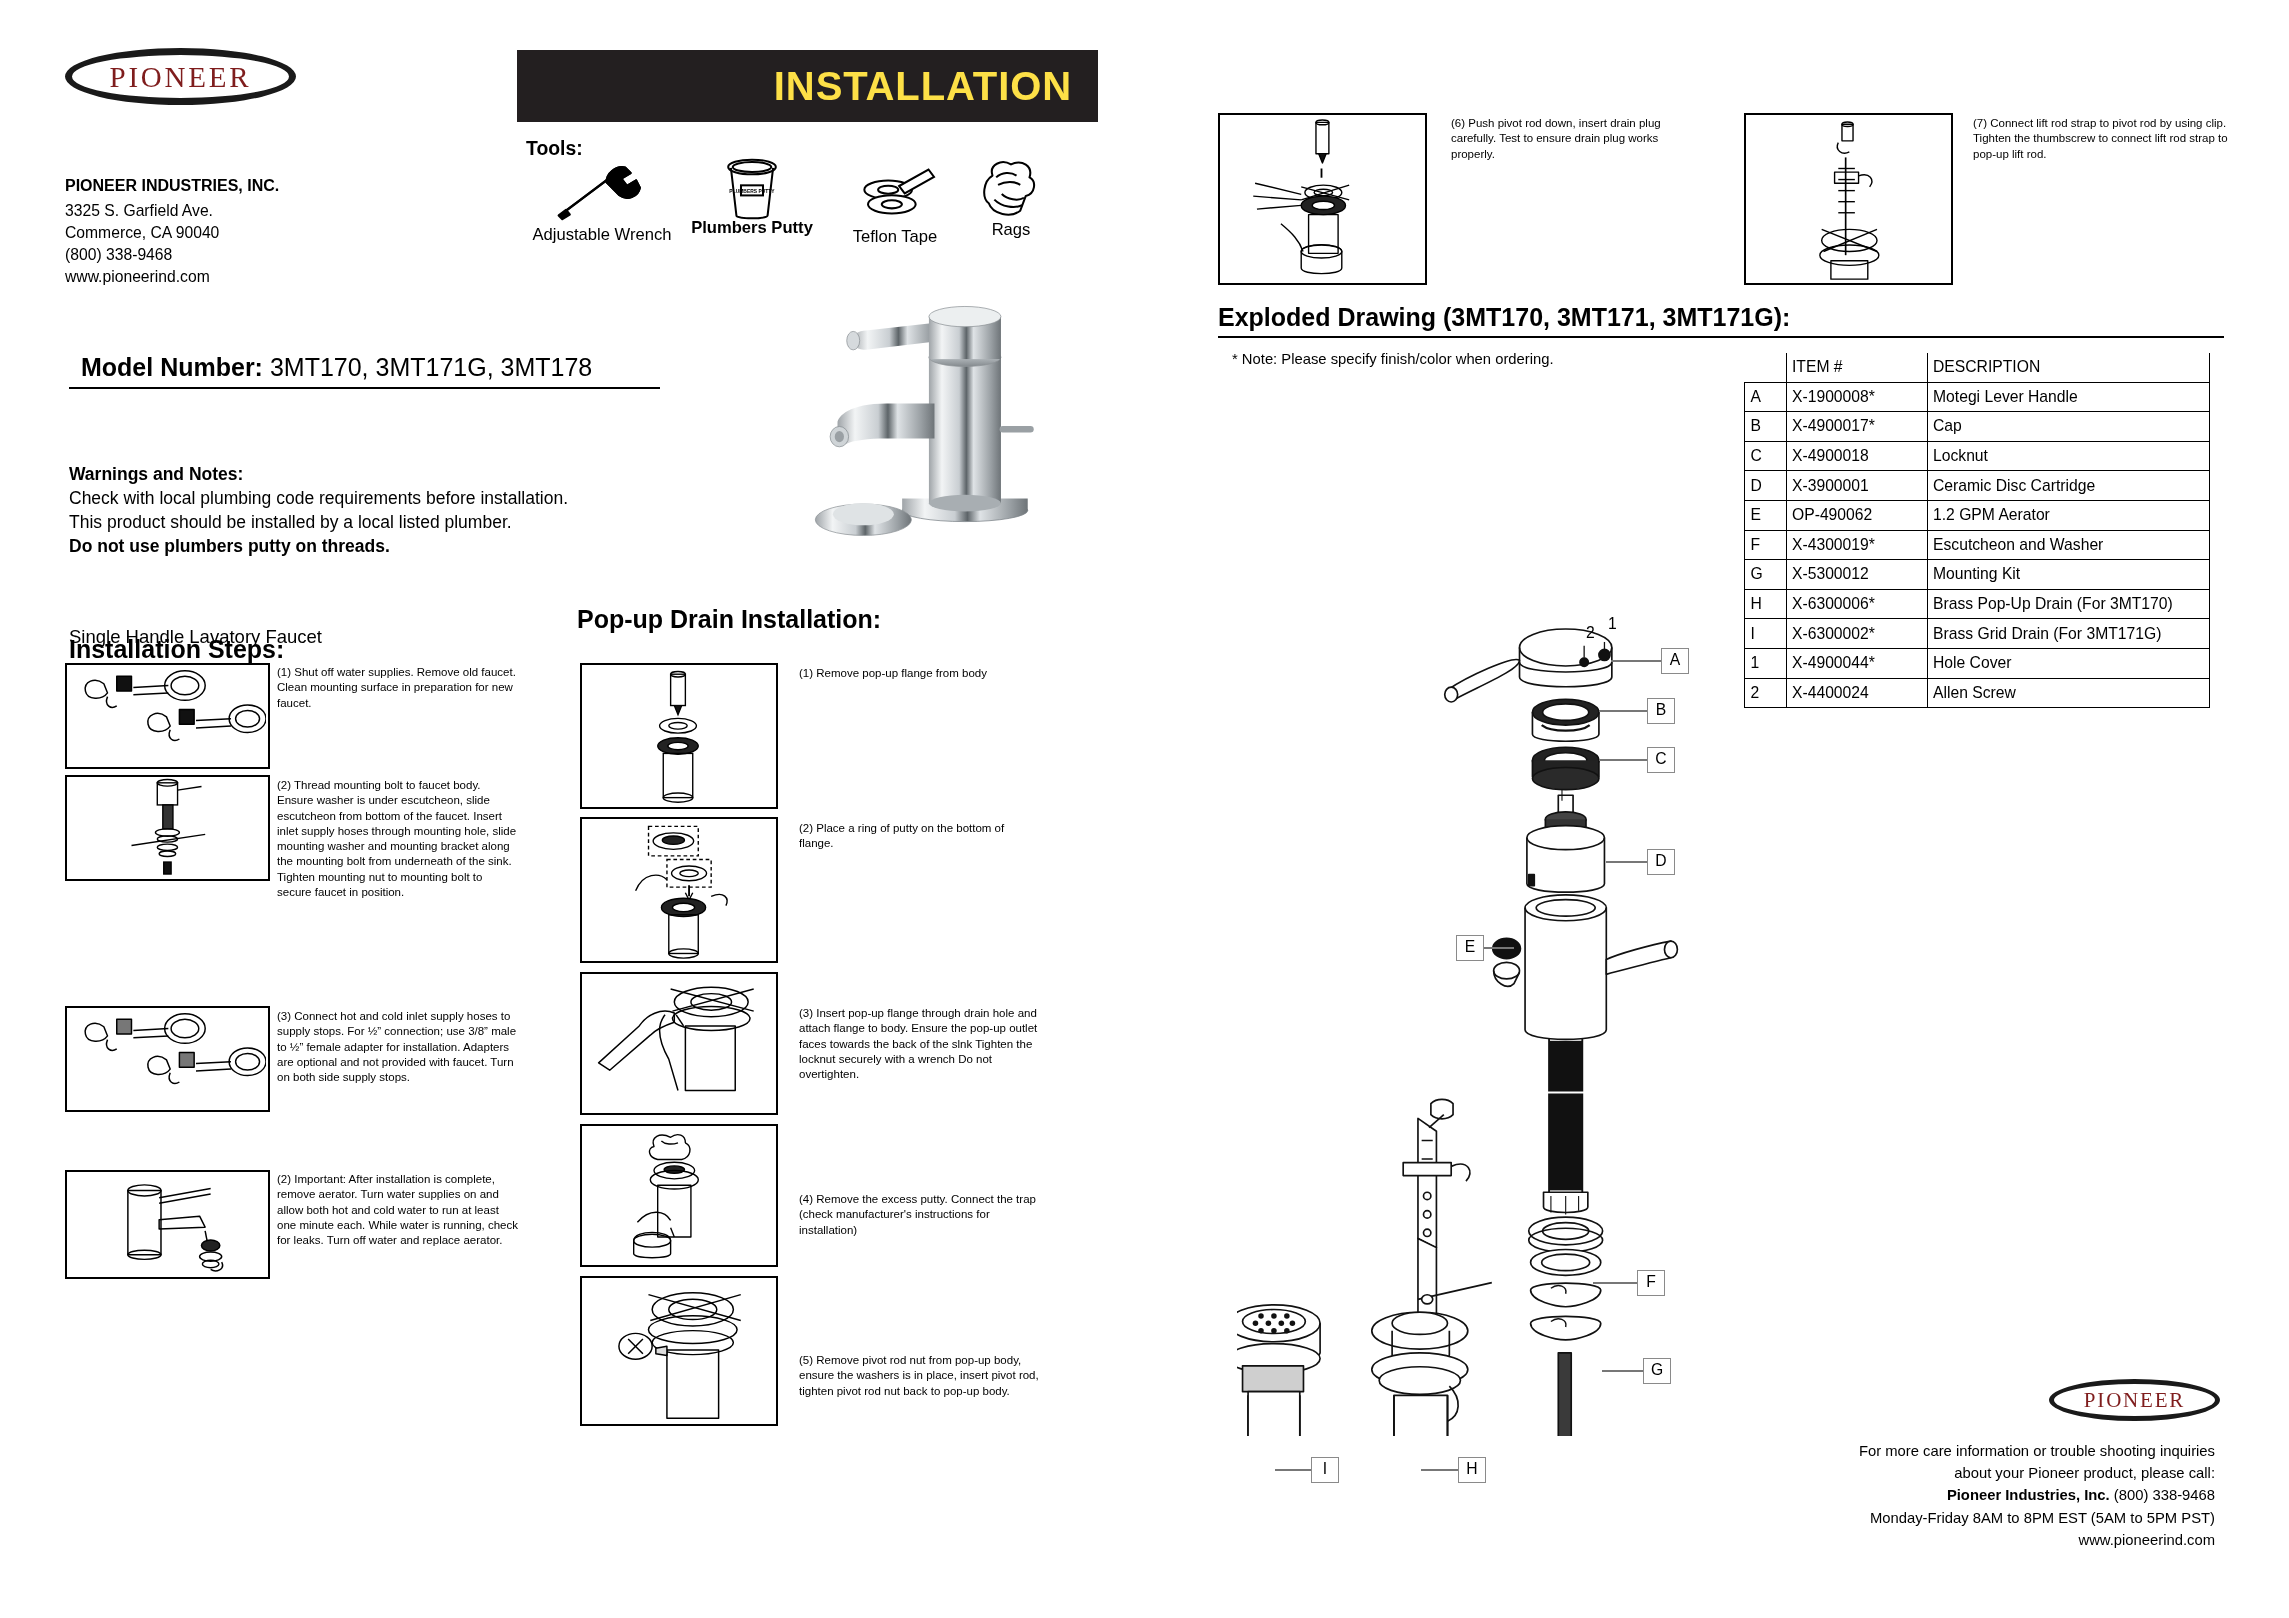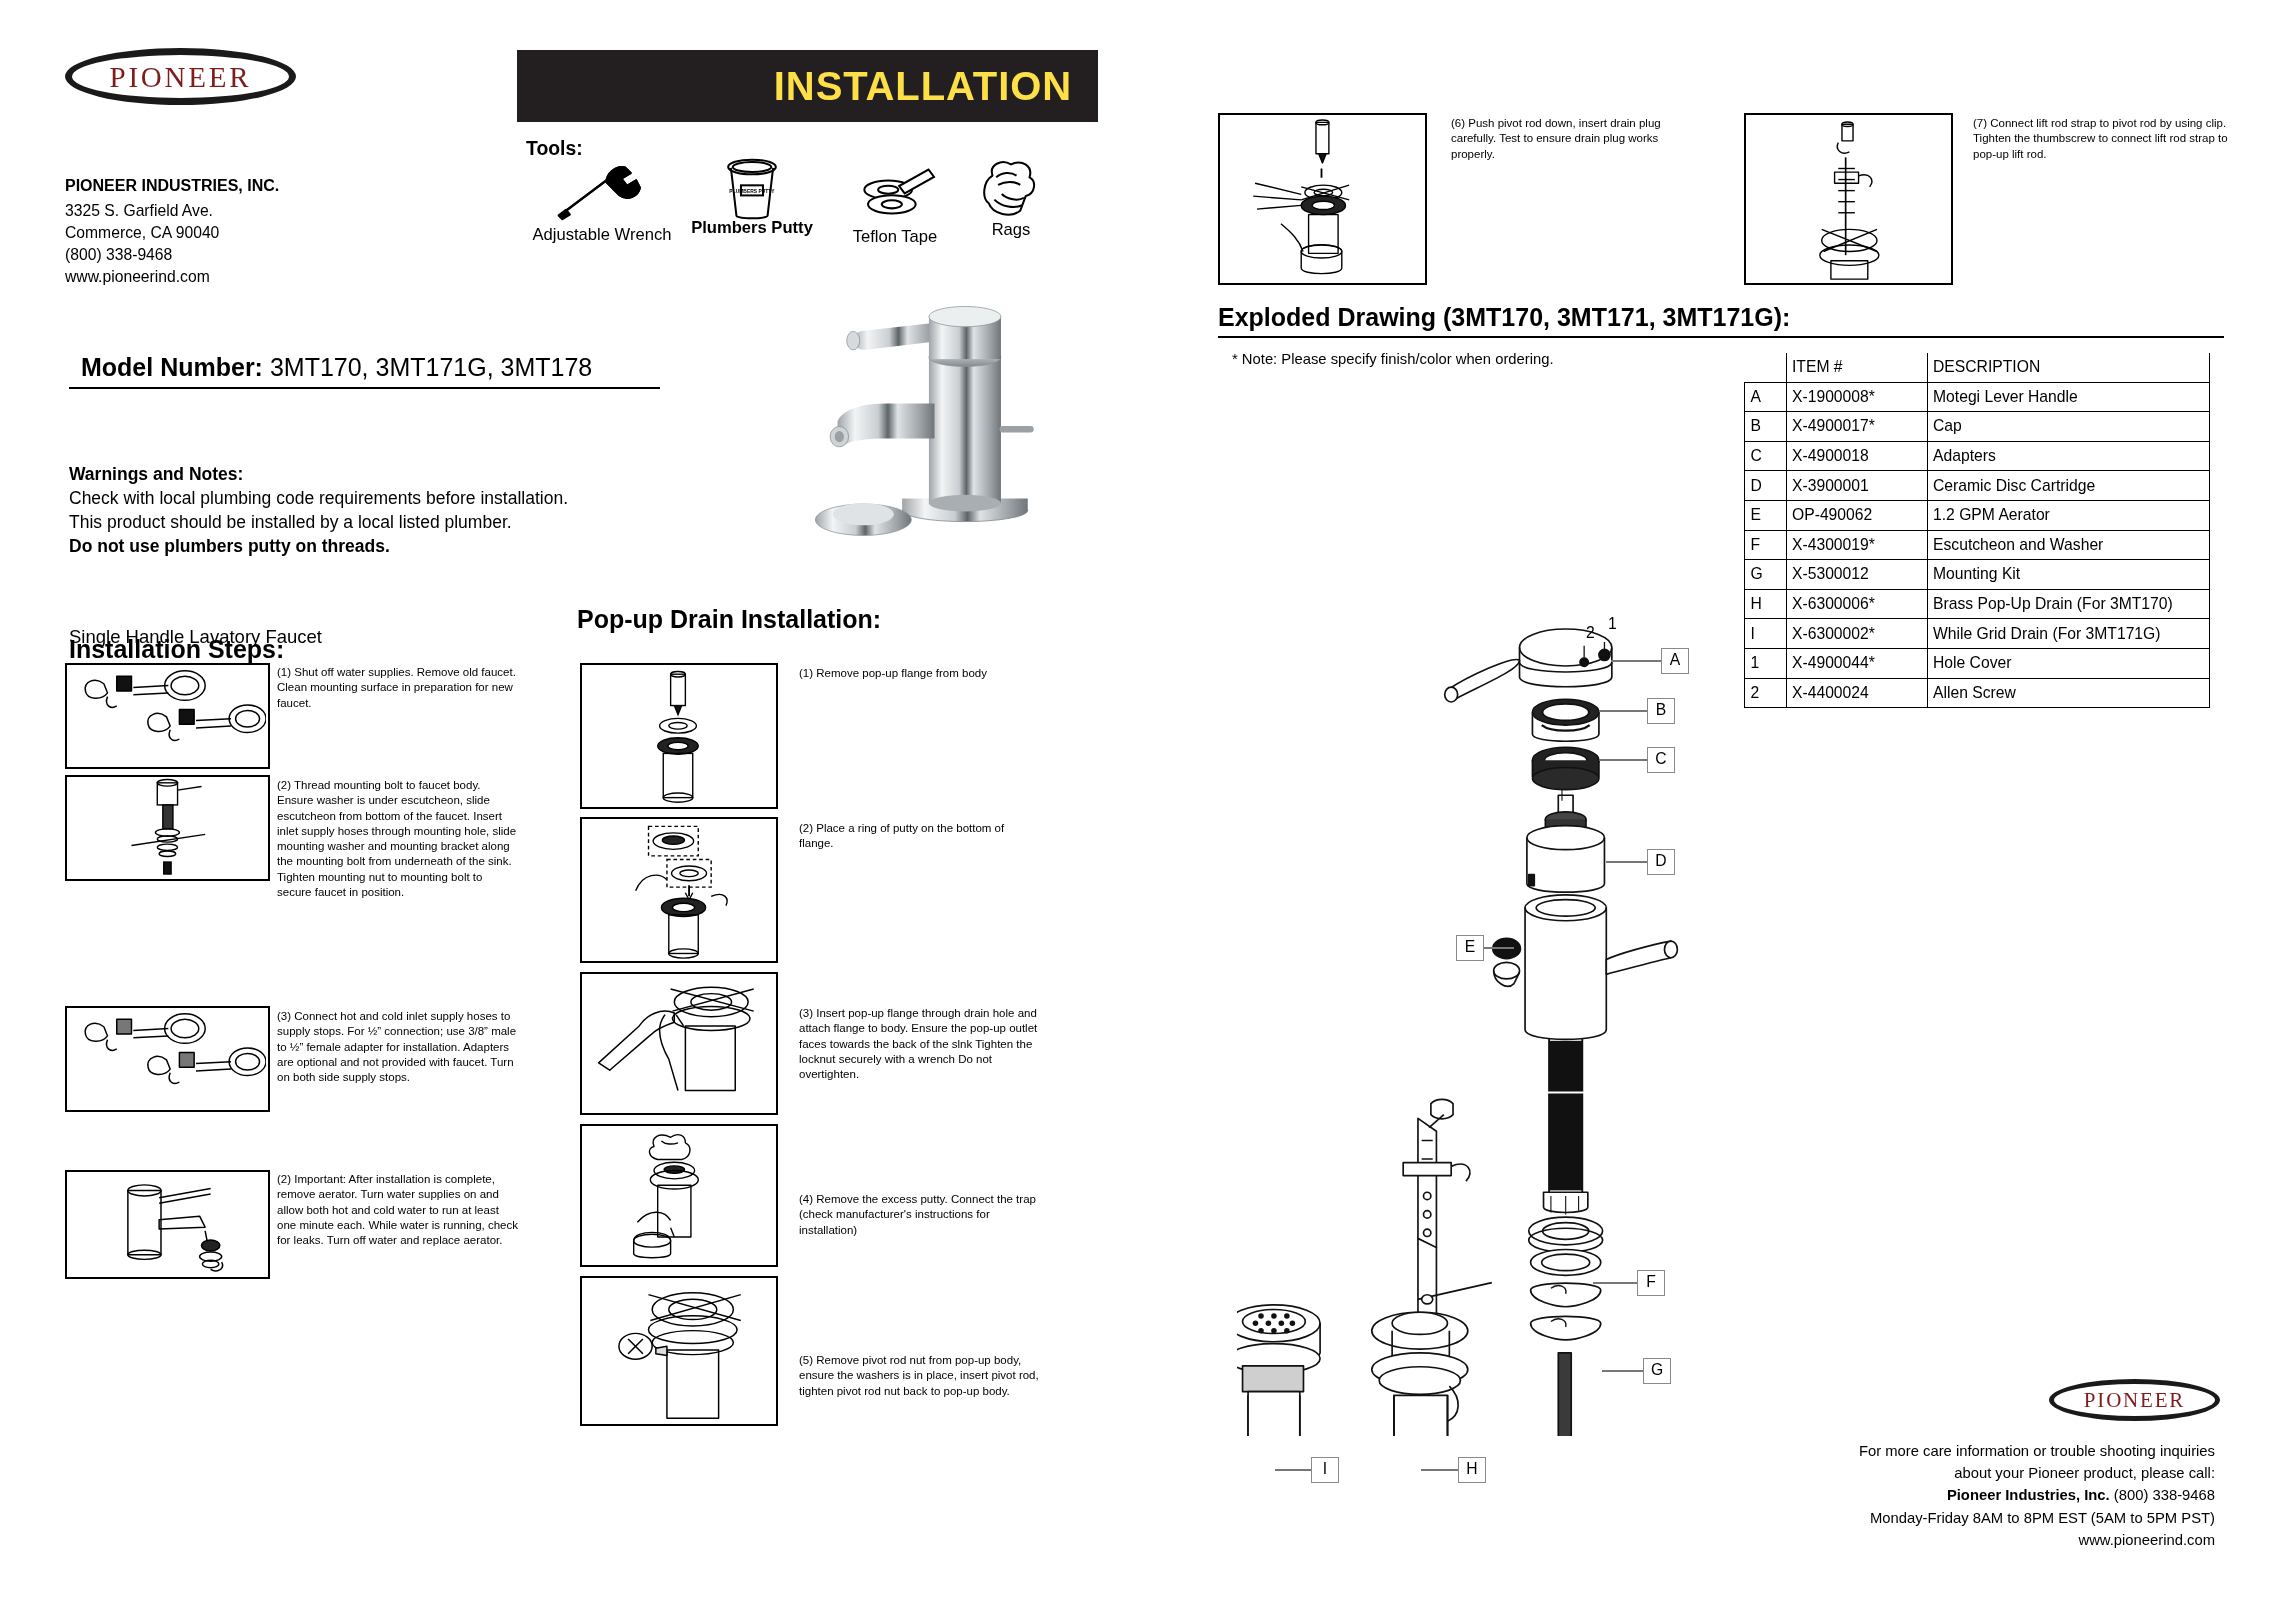--- a/index.html
+++ b/index.html
@@ -459,21 +459,21 @@
         <td>Motegi Lever Handle</td>
       </tr>
     <tr>
         <td class="c-key">B</td>
         <td class="c-item">X-4900017*</td>
         <td>Cap</td>
       </tr>
     <tr>
         <td class="c-key">C</td>
         <td class="c-item">X-4900018</td>
-        <td>Adapters</td>
+        <td>Locknut</td>
       </tr>
     <tr>
         <td class="c-key">D</td>
         <td class="c-item">X-3900001</td>
         <td>Ceramic Disc Cartridge</td>
       </tr>
     <tr>
         <td class="c-key">E</td>
         <td class="c-item">OP-490062</td>
         <td>1.2 GPM Aerator</td>
@@ -489,21 +489,21 @@
         <td>Mounting Kit</td>
       </tr>
     <tr>
         <td class="c-key">H</td>
         <td class="c-item">X-6300006*</td>
         <td>Brass Pop-Up Drain (For 3MT170)</td>
       </tr>
     <tr>
         <td class="c-key">I</td>
         <td class="c-item">X-6300002*</td>
-        <td>While Grid Drain (For 3MT171G)</td>
+        <td>Brass Grid Drain (For 3MT171G)</td>
       </tr>
     <tr>
         <td class="c-key">1</td>
         <td class="c-item">X-4900044*</td>
         <td>Hole Cover</td>
       </tr>
     <tr>
         <td class="c-key">2</td>
         <td class="c-item">X-4400024</td>
         <td>Allen Screw</td>

